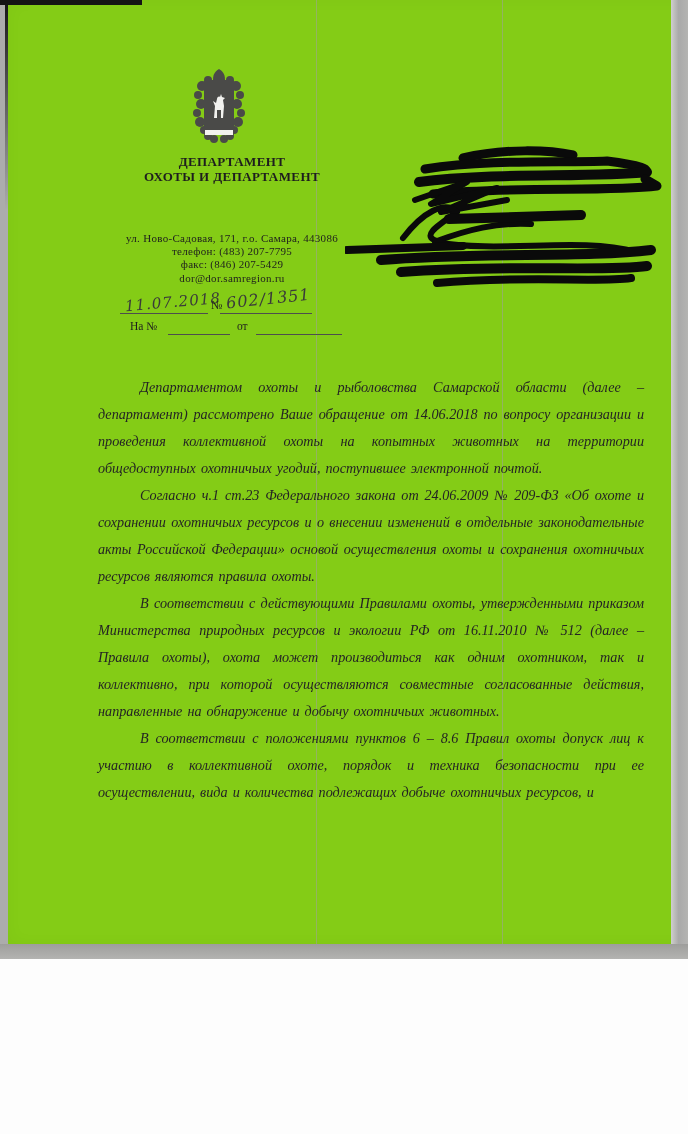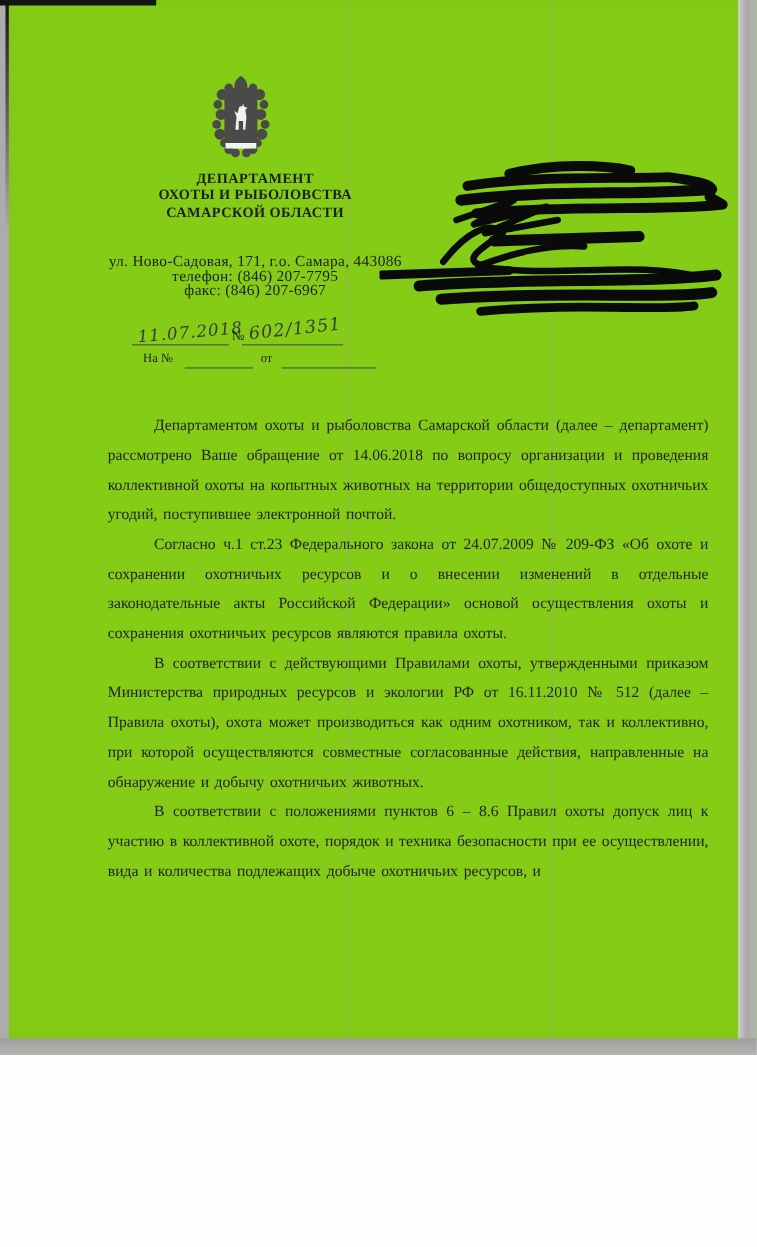--- a/index.html
+++ b/index.html
@@ -30,21 +30,21 @@
     background:linear-gradient(to bottom,#141414,rgba(20,20,20,0)); }
   .crease { position:absolute; top:0; width:1px; height:945px; background:rgba(160,160,158,0.55); }
   .crease.c1 { left:308px; }
   .crease.c2 { left:494px; }
 
   
   .coat { position:absolute; left:182px; top:68px; width:58px; height:84px; }
   .org-block { position:absolute; left:84px; top:154px; width:280px; text-align:center; }
   .org-line { font-weight:bold; font-size:13px; line-height:15.4px; letter-spacing:0.4px; }
   .addr-block { position:absolute; left:84px; top:232px; width:280px; text-align:center; }
-  .addr-line { font-size:14px; line-height:13.2px; letter-spacing:0.3px; }
+  .addr-line { font-size:11px; line-height:13.2px; letter-spacing:0.3px; }
 
   .hand {
     font-family:"DejaVu Serif",serif; font-style:italic; color:#3a3a3a;
     display:inline-block; transform:rotate(-5deg); letter-spacing:1px;
   }
   .date-hand { position:absolute; left:117px; top:293px; font-size:15px; }
   .num-sign  { position:absolute; left:203px; top:298px; font-size:12px; }
   .num-hand  { position:absolute; left:218px; top:289px; font-size:16px; transform:rotate(-6deg); }
   .uline { position:absolute; height:1px; background:#4d4d4d; }
   .u-date { left:112px; top:313px; width:88px; }
@@ -52,21 +52,21 @@
   .ref-row { position:absolute; left:122px; top:320px; font-size:11.5px; }
   .ref-na { position:absolute; left:122px; top:320px; }
   .ref-ot { position:absolute; left:229px; top:320px; }
   .u-ref1 { left:160px; top:334px; width:62px; }
   .u-ref2 { left:248px; top:334px; width:86px; }
 
   
   .redaction { position:absolute; left:337px; top:142px; width:325px; height:150px; }
 
   
-  .letter-body { position:absolute; left:90px; top:374px; width:546px; }
+  .letter-body { position:absolute; left:90px; top:374px; width:546px;font-style:italic; }
   .letter-body p {
     margin:0; text-indent:42px; font-size:14.2px; line-height:27px;
     text-align:justify; word-spacing:1.5px; color:#242424;
   }
 </style>
 </head>
 <body>
 
 <div class="canvas">
   <div class="scan-area"></div>
@@ -99,28 +99,28 @@
         <rect x="14" y="12" width="30" height="52" rx="2"></rect>
       </g>
       <g fill="#f2f2ef">
         <path d="M24,50 L25,38 L23,33 L26,35 L27,31 C27,29 29,28 30,29 L31,26 L32,29 L35,30 L33,32 L34,38 L33,50 L31,50 L31,42 L27,42 L27,50 Z"></path>
         <rect x="15" y="62" width="28" height="5"></rect>
       </g>
     </svg>
 
     <div class="org-block">
       <div class="org-line">ДЕПАРТАМЕНТ</div>
-      <div class="org-line">ОХОТЫ И РЫБОЛОВСТВА</div>
-      <div class="org-line">САМАРСКОЙ ОБЛАСТИ</div>
+      <div class="org-line">ОХОТЫ И ДЕПАРТАМЕНТ</div>
     </div>
 
     <div class="addr-block">
       <div class="addr-line">ул. Ново-Садовая, 171, г.о. Самара, 443086</div>
-      <div class="addr-line">телефон: (846) 207-7795</div>
-      <div class="addr-line">факс: (846) 207-6967</div>
+      <div class="addr-line">телефон: (483) 207-7795</div>
+      <div class="addr-line">факс: (846) 207-5429</div>
+      <div class="addr-line">dor@dor.samregion.ru</div>
     </div>
 
     <span class="hand date-hand">11.07.2018</span>
     <span class="num-sign">№</span>
     <span class="hand num-hand">602/1351</span>
     <div class="uline u-date"></div>
     <div class="uline u-num"></div>
 
     <span class="ref-row ref-na">На №</span>
     <span class="ref-row ref-ot">от</span>
@@ -139,21 +139,21 @@
         <path stroke-width="6" d="M90,100 C160,112 230,94 292,110"></path>
         <path stroke-width="8" d="M2,108 L118,104"></path>
         <path stroke-width="10" d="M36,118 C132,110 242,116 306,108"></path>
         <path stroke-width="10" d="M56,130 C162,122 262,130 302,124"></path>
         <path stroke-width="8" d="M92,141 C182,133 252,141 286,136"></path>
       </g>
     </svg>
 
     <div class="letter-body">
       <p>Департаментом охоты и рыболовства Самарской области (далее – департамент) рассмотрено Ваше обращение от 14.06.2018 по вопросу организации и проведения коллективной охоты на копытных животных на территории общедоступных охотничьих угодий, поступившее электронной почтой.</p>
-      <p>Согласно ч.1 ст.23 Федерального закона от 24.07.2009 № 209-ФЗ «Об охоте и сохранении охотничьих ресурсов и о внесении изменений в отдельные законодательные акты Российской Федерации» основой осуществления охоты и сохранения охотничьих ресурсов являются правила охоты.</p>
+      <p>Согласно ч.1 ст.23 Федерального закона от 24.06.2009 № 209-ФЗ «Об охоте и сохранении охотничьих ресурсов и о внесении изменений в отдельные законодательные акты Российской Федерации» основой осуществления охоты и сохранения охотничьих ресурсов являются правила охоты.</p>
       <p>В соответствии с действующими Правилами охоты, утвержденными приказом Министерства природных ресурсов и экологии РФ от 16.11.2010 № 512 (далее – Правила охоты), охота может производиться как одним охотником, так и коллективно, при которой осуществляются совместные согласованные действия, направленные на обнаружение и добычу охотничьих животных.</p>
       <p>В соответствии с положениями пунктов 6 – 8.6 Правил охоты допуск лиц к участию в коллективной охоте, порядок и техника безопасности при ее осуществлении, вида и количества подлежащих добыче охотничьих ресурсов, и</p>
     </div>
   </div>
 
   <div class="right-strip"></div>
   <div class="bottom-shadow"></div>
   <div class="topmark-h"></div>
   <div class="topmark-v"></div>
 </div>

